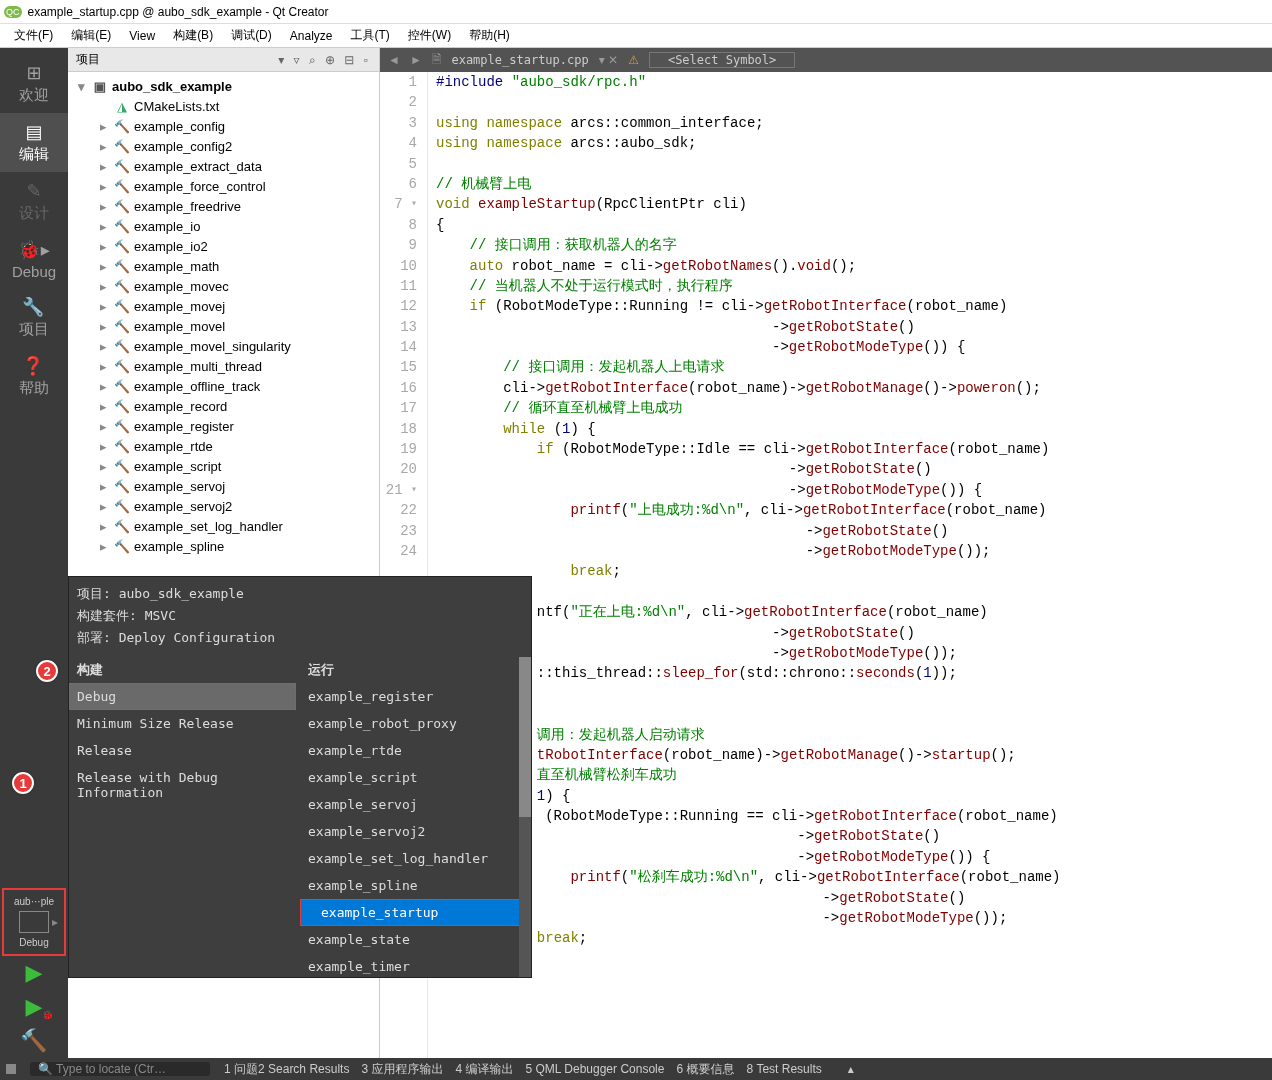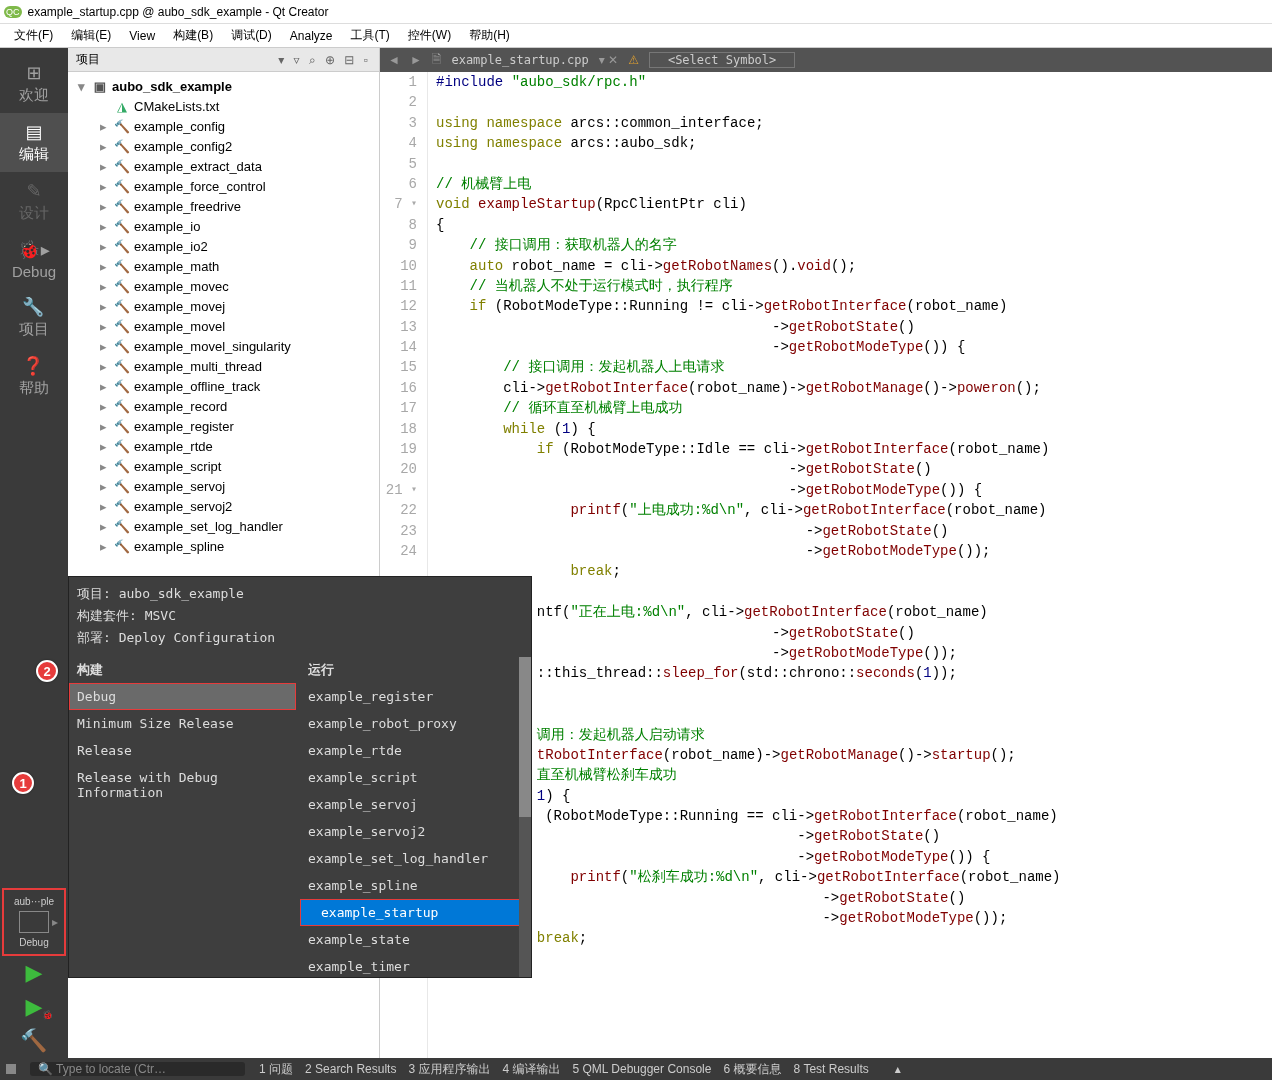--- a/index.html
+++ b/index.html
@@ -46,21 +46,21 @@
 .popup .col { flex: 1; }
 .popup .colh { padding: 4px 8px; font-weight:bold;}
 .popup .opt { padding: 6px 8px; cursor: pointer; position:relative;}
 .popup .opt.selbuild { background: #6a6a6a; border:1px solid #e63b3b; margin:0 4px 0 0; padding:5px 7px;}
 .popup .opt.selrun { background: #0078d7; color:#fff; border:1px solid #e63b3b; margin:0 4px 0 0; padding:5px 20px;}
 .popup .scroll{ max-height:320px; overflow:hidden; position:relative;}
 .popup .sbar{position:absolute; right:0; top:0; width:12px; height:100%; background:#555;}
 .popup .sthumb{position:absolute; right:0; top:0; width:12px; height:50%; background:#888;}
 .badge { position: absolute; width: 22px; height: 22px; background: #e63b3b; color: #fff; border-radius: 50%; display: flex; align-items: center; justify-content: center; font-weight: bold; font-size: 13px; border:2px solid #fff; box-shadow:0 0 2px rgba(0,0,0,0.5);}
 .statusbar { height: 22px; background: #3a3a3a; color: #ccc; display: flex; align-items: center; padding: 0 6px; gap: 14px; font-size: 12px; position:absolute; bottom:0; left:0; right:0;}
-.statusbar .loc{ background:#2a2a2a; color:#888; padding:0 8px; width:215px; border-radius:3px;}
+.statusbar .loc{ background:#2a2a2a; color:#888; padding:0 8px; width:180px; border-radius:3px;}
 .statusbar .sq{width:10px;height:10px;background:#888;}
 .gfold{color:#aaa; font-size:10px; vertical-align:middle;}
 </style>
 </head>
 <body>
 
 <div class="titlebar">
   <span class="qc">QC</span>
   <span>example_startup.cpp @ aubo_sdk_example - Qt Creator</span>
 </div>
@@ -370,15 +370,15 @@
   </div>
 </div>
 
 <div class="badge" style="left:12px; top:772px">1</div>
 <div class="badge" style="left:36px; top:660px">2</div>
 <div class="badge" style="left:290px; top:886px">3</div>
 
 <div class="statusbar">
   <span class="sq"></span>
   <span class="loc">🔍 <span>Type to locate (Ctr…</span></span>
-  <span id="statusitems"><span style="margin-right:12px">1 问题</span><span style="margin-right:12px">2 Search Results</span><span style="margin-right:12px">3 应用程序输出</span><span style="margin-right:12px">4 编译输出</span><span style="margin-right:12px">5 QML Debugger Console</span><span style="margin-right:12px">6 概要信息</span><span style="margin-right:12px">8 Test Results</span></span>
+  <span id="statusitems"><span style="">1 问题</span><span style="margin-right:12px">2 Search Results</span><span style="margin-right:12px">3 应用程序输出</span><span style="margin-right:12px">4 编译输出</span><span style="margin-right:12px">5 QML Debugger Console</span><span style="margin-right:12px">6 概要信息</span><span style="margin-right:12px">8 Test Results</span></span>
   <span>▴</span>
 </div>
 
 </body></html>

